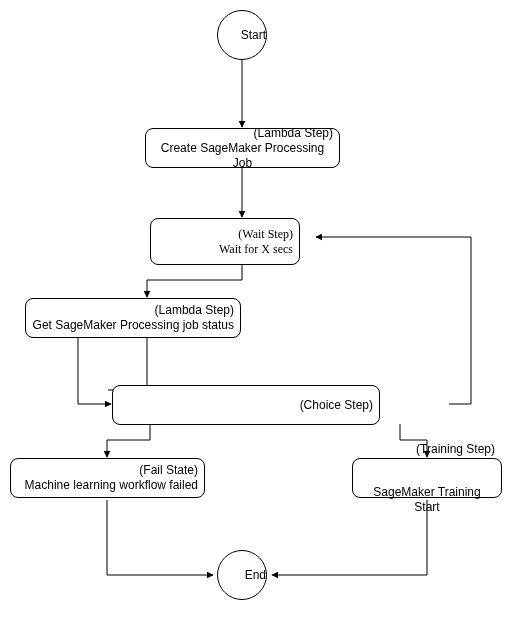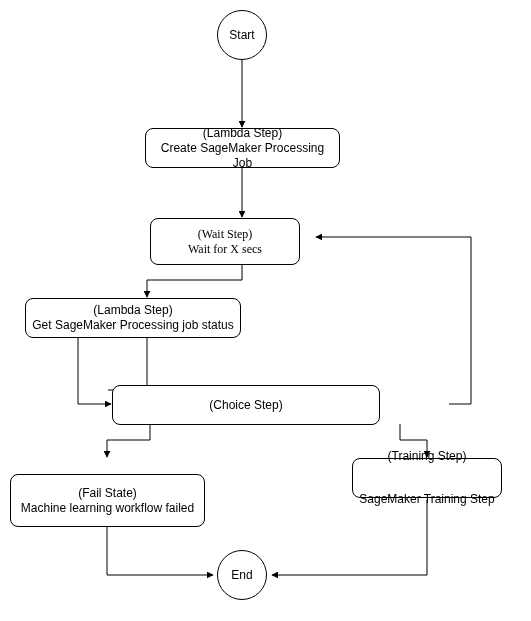--- a/index.html
+++ b/index.html
@@ -14,21 +14,21 @@
     position: relative;
     overflow: hidden;
   }
   .node {
     position: absolute;
     box-sizing: border-box;
     text-align: center;
     display: flex;
     flex-direction: column;
     justify-content: center;
-    align-items: center;
+    align-items: flex-end;
     line-height: 1.25;
     background: #fff;
   }
   .circle {
     border: 1px solid #000;
     border-radius: 50%;
   }
   .rect {
     border: 1px solid #000;
     border-radius: 8px;
@@ -89,25 +89,25 @@
 
 <div class="node rect" style="left:25px; top:298px; width:216px; height:40px;">
   <span>(Lambda Step)</span>
   <span>Get SageMaker Processing job status</span>
 </div>
 
 <div class="node rect" style="left:112px; top:385px; width:268px; height:40px;">
   <span>(Choice Step)</span>
 </div>
 
-<div class="node rect" style="left:10px; top:474px; width:195px; height:53px;">
+<div class="node rect" style="left:10px; top:458px; width:195px; height:40px;">
   <span>(Fail State)</span>
   <span>Machine learning workflow failed</span>
 </div>
 
 <div class="node rect" style="left:352px; top:458px; width:150px; height:40px;gap:28px;">
   <span>(Training Step)</span>
-  <span>SageMaker Training Step</span>
+  <span>SageMaker Training Start</span>
 </div>
 
 <div class="node circle" style="left:217px; top:550px; width:50px; height:50px;">
   <span>End</span>
 </div>
 
 </body></html>

